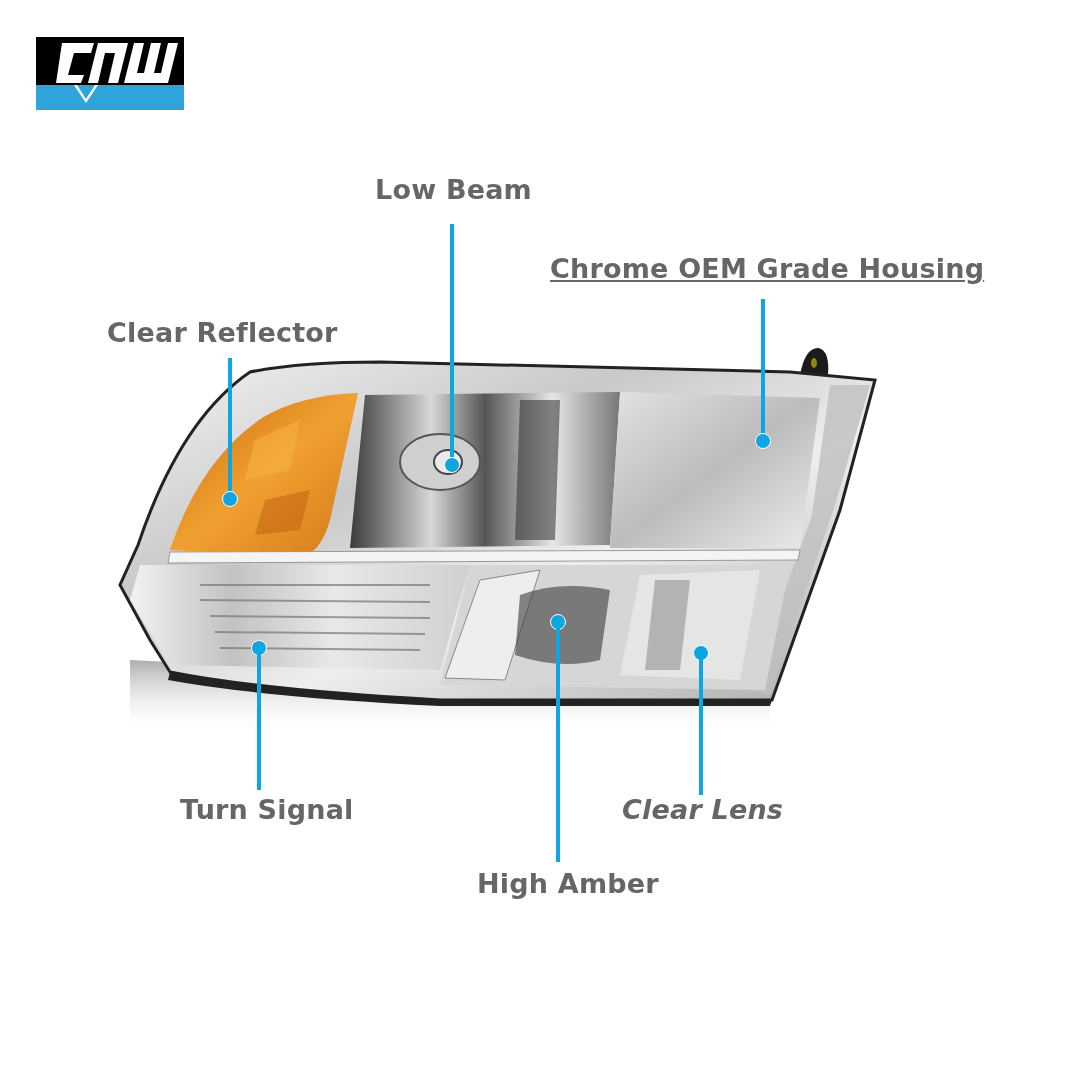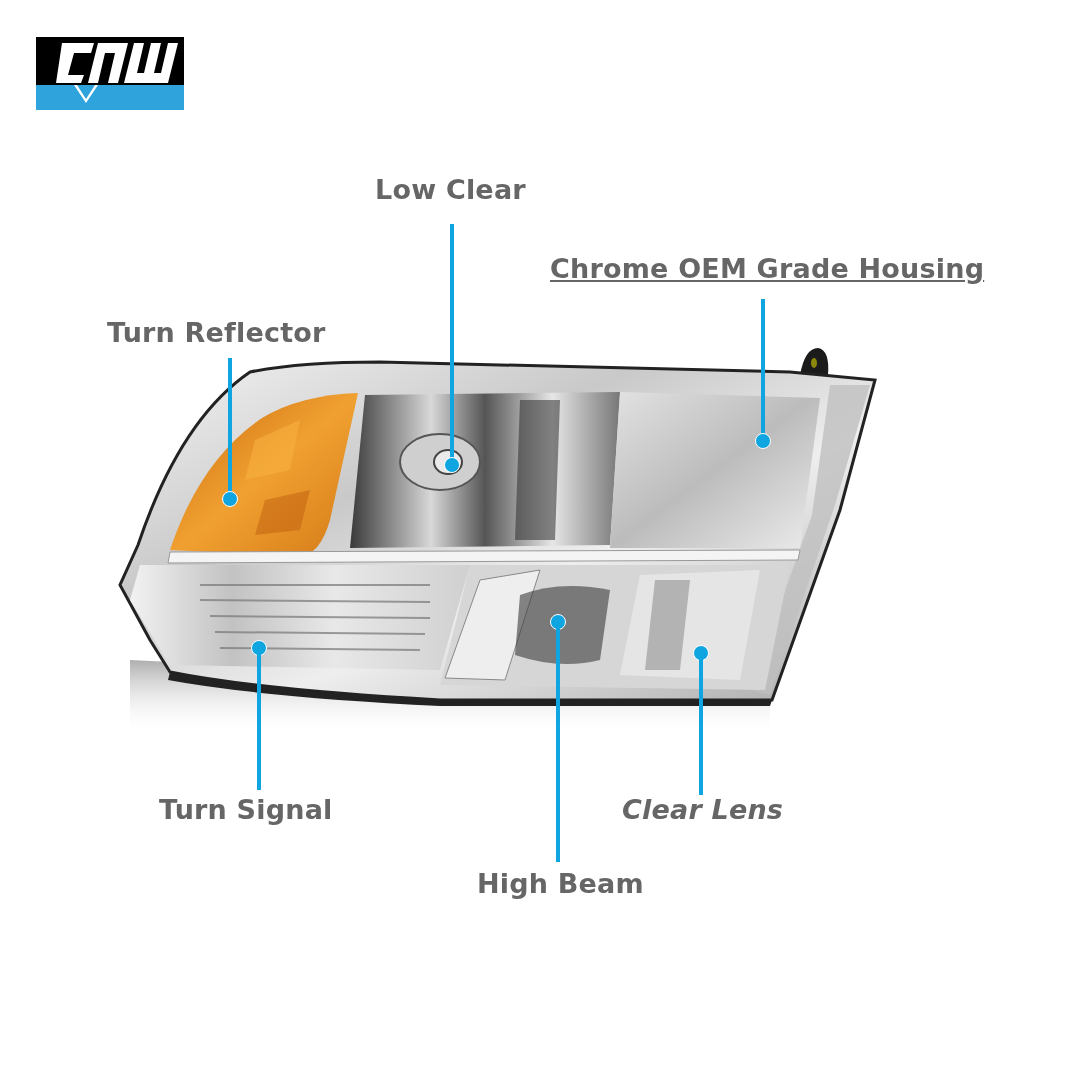--- a/index.html
+++ b/index.html
@@ -101,35 +101,35 @@
 
   <path d="M470,565 L790,565 L765,690 L440,685 Z" fill="#d6d6d6"></path>
   <path d="M480,580 L540,570 L505,680 L445,678 Z" fill="#eeeeee" stroke="#888" stroke-width="1"></path>
   <path d="M520,595 Q560,580 610,590 L600,660 Q560,670 515,655 Z" fill="#3a3a3a" opacity="0.6"></path>
   <path d="M640,575 L760,570 L740,680 L620,675 Z" fill="#e5e5e5"></path>
   <path d="M655,580 L690,580 L680,670 L645,670 Z" fill="#555" opacity="0.35"></path>
 
   <path d="M170,672 Q260,690 440,700 L772,700 L770,706 L440,706 Q260,697 168,680 Z" fill="#222"></path>
 </svg>
 
-<div class="label" style="left:375px; top:176px;">Low Clear</div>
+<div class="label" style="left:375px; top:176px;">Low Beam</div>
 <div class="lead" style="left:450px; top:224px; height:240px;"></div>
 <div class="dot" style="left:444px; top:457px;"></div>
 
 <div class="label" style="left:550px; top:255px;text-decoration:underline;">Chrome OEM Grade Housing</div>
 <div class="lead" style="left:761px; top:299px; height:142px;"></div>
 <div class="dot" style="left:755px; top:433px;"></div>
 
-<div class="label" style="left:107px; top:319px;">Turn Reflector</div>
+<div class="label" style="left:107px; top:319px;">Clear Reflector</div>
 <div class="lead" style="left:228px; top:358px; height:140px;"></div>
 <div class="dot" style="left:222px; top:491px;"></div>
 
 <div class="dot" style="left:251px; top:640px;"></div>
 <div class="lead" style="left:257px; top:648px; height:142px;"></div>
-<div class="label" style="left:159px; top:796px;">Turn Signal</div>
+<div class="label" style="left:180px; top:796px;">Turn Signal</div>
 
 <div class="dot" style="left:693px; top:645px;"></div>
 <div class="lead" style="left:699px; top:653px; height:142px;"></div>
 <div class="label" style="left:622px; top:796px;font-style:italic;">Clear Lens</div>
 
 <div class="dot" style="left:550px; top:614px;"></div>
 <div class="lead" style="left:556px; top:622px; height:240px;"></div>
-<div class="label" style="left:477px; top:870px;">High Beam</div>
+<div class="label" style="left:477px; top:870px;">High Amber</div>
 
 </body></html>

